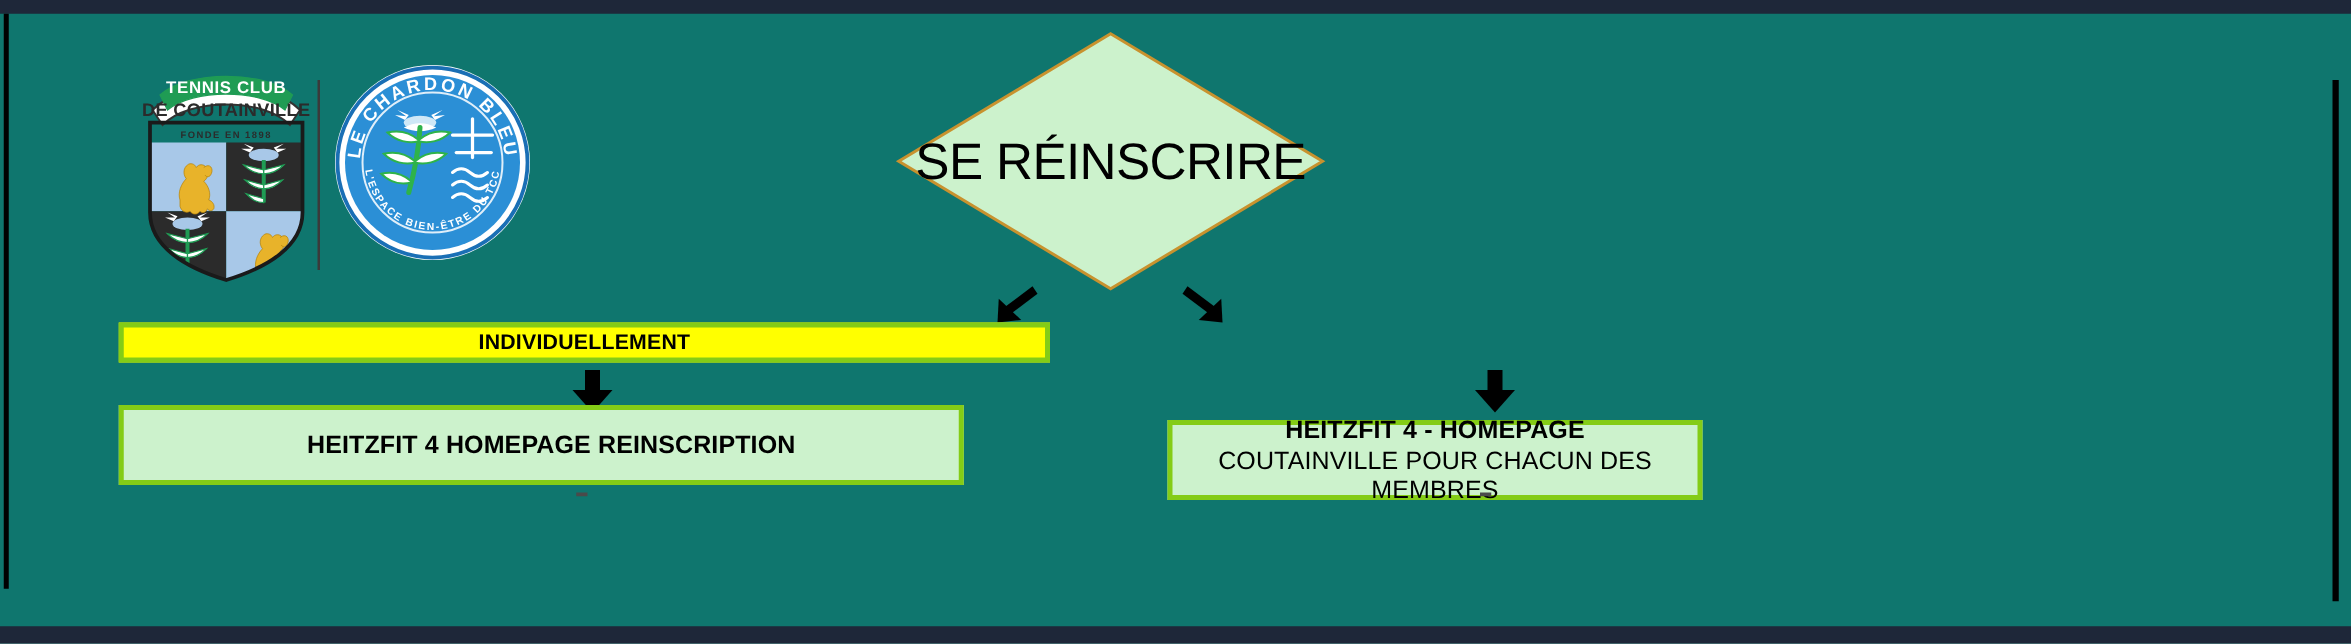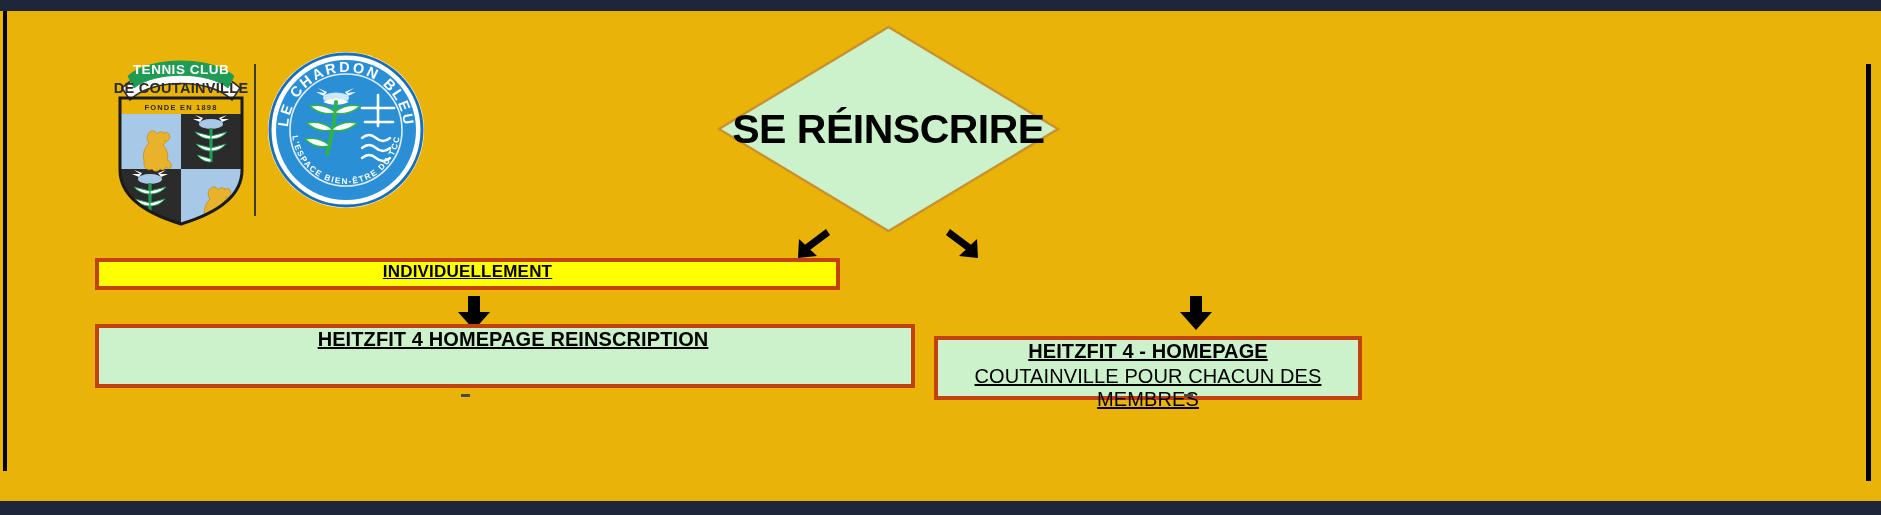--- a/index.html
+++ b/index.html
@@ -5,21 +5,21 @@
   * { box-sizing: border-box; margin: 0; padding: 0; }
   html, body {
     width: 1881px; height: 515px;
     background: #ffffff;
     font-family: "Liberation Sans", sans-serif;
     overflow: hidden;
   }
   #stage {
     position: relative;
     width: 1881px; height: 515px;
-    background: #eab308;
+    background: #0f766e;
   }
 
   
   .bar-top {
     position: absolute; left: 0; top: 0;
     width: 1881px; height: 11px;
     background: #1e2739;
   }
   .bar-bottom {
     position: absolute; left: 0; top: 501px;
@@ -58,54 +58,53 @@
 
   
   .diamond-wrap {
     position: absolute; left: 716px; top: 24px;
     width: 345px; height: 210px;
   }
   .diamond-label {
     position: absolute;
     left: 0; top: 0; width: 345px; height: 210px;
     display: flex; align-items: center; justify-content: center;
-    font-size: 41px; font-weight: bold;
+    font-size: 41px; font-weight: normal;
     letter-spacing: -0.5px;
     color: #000000;
     white-space: nowrap;
   }
 
   
   .diag-arrow {
     position: absolute;
     font-size: 36px;
     line-height: 1;
     color: #000000;
     font-family: "DejaVu Sans", sans-serif;
     font-weight: bold;
   }
   .diag-left  { left: 793px; top: 222px; }
   .diag-right { left: 941px; top: 222px; }
 
   
   .box {
     position: absolute;
-    border: 4px solid #c2410c;
+    border: 4px solid #84cc16;
     display: flex; flex-direction: column;
-    align-items: center; justify-content: flex-start;
+    align-items: center; justify-content: center;
     text-align: center;
     color: #000000;
-    text-decoration: underline;
   }
   .box-yellow { background: #ffff00; }
   .box-green  { background: #ccf2cc; }
 
   .yellow-left  { left: 95px;  top: 258px; width: 745px; height: 32px; }
   .yellow-right { left: 934px; top: 258px; width: 508px; height: 32px; }
-  .green-left   { left: 95px;  top: 324px; width: 820px; height: 64px; padding-left: 16px; }
+  .green-left   { left: 95px;  top: 324px; width: 676px; height: 64px; padding-left: 16px; }
   .green-right  { left: 934px; top: 336px; width: 428px; height: 64px; }
 
   .label-strong {
     font-size: 17px; font-weight: bold; letter-spacing: 0.2px;
   }
   .label-big-strong {
     font-size: 20px; font-weight: bold; letter-spacing: 0.1px;
   }
   .label-big-plain {
     font-size: 20px; font-weight: normal; letter-spacing: 0.1px;

